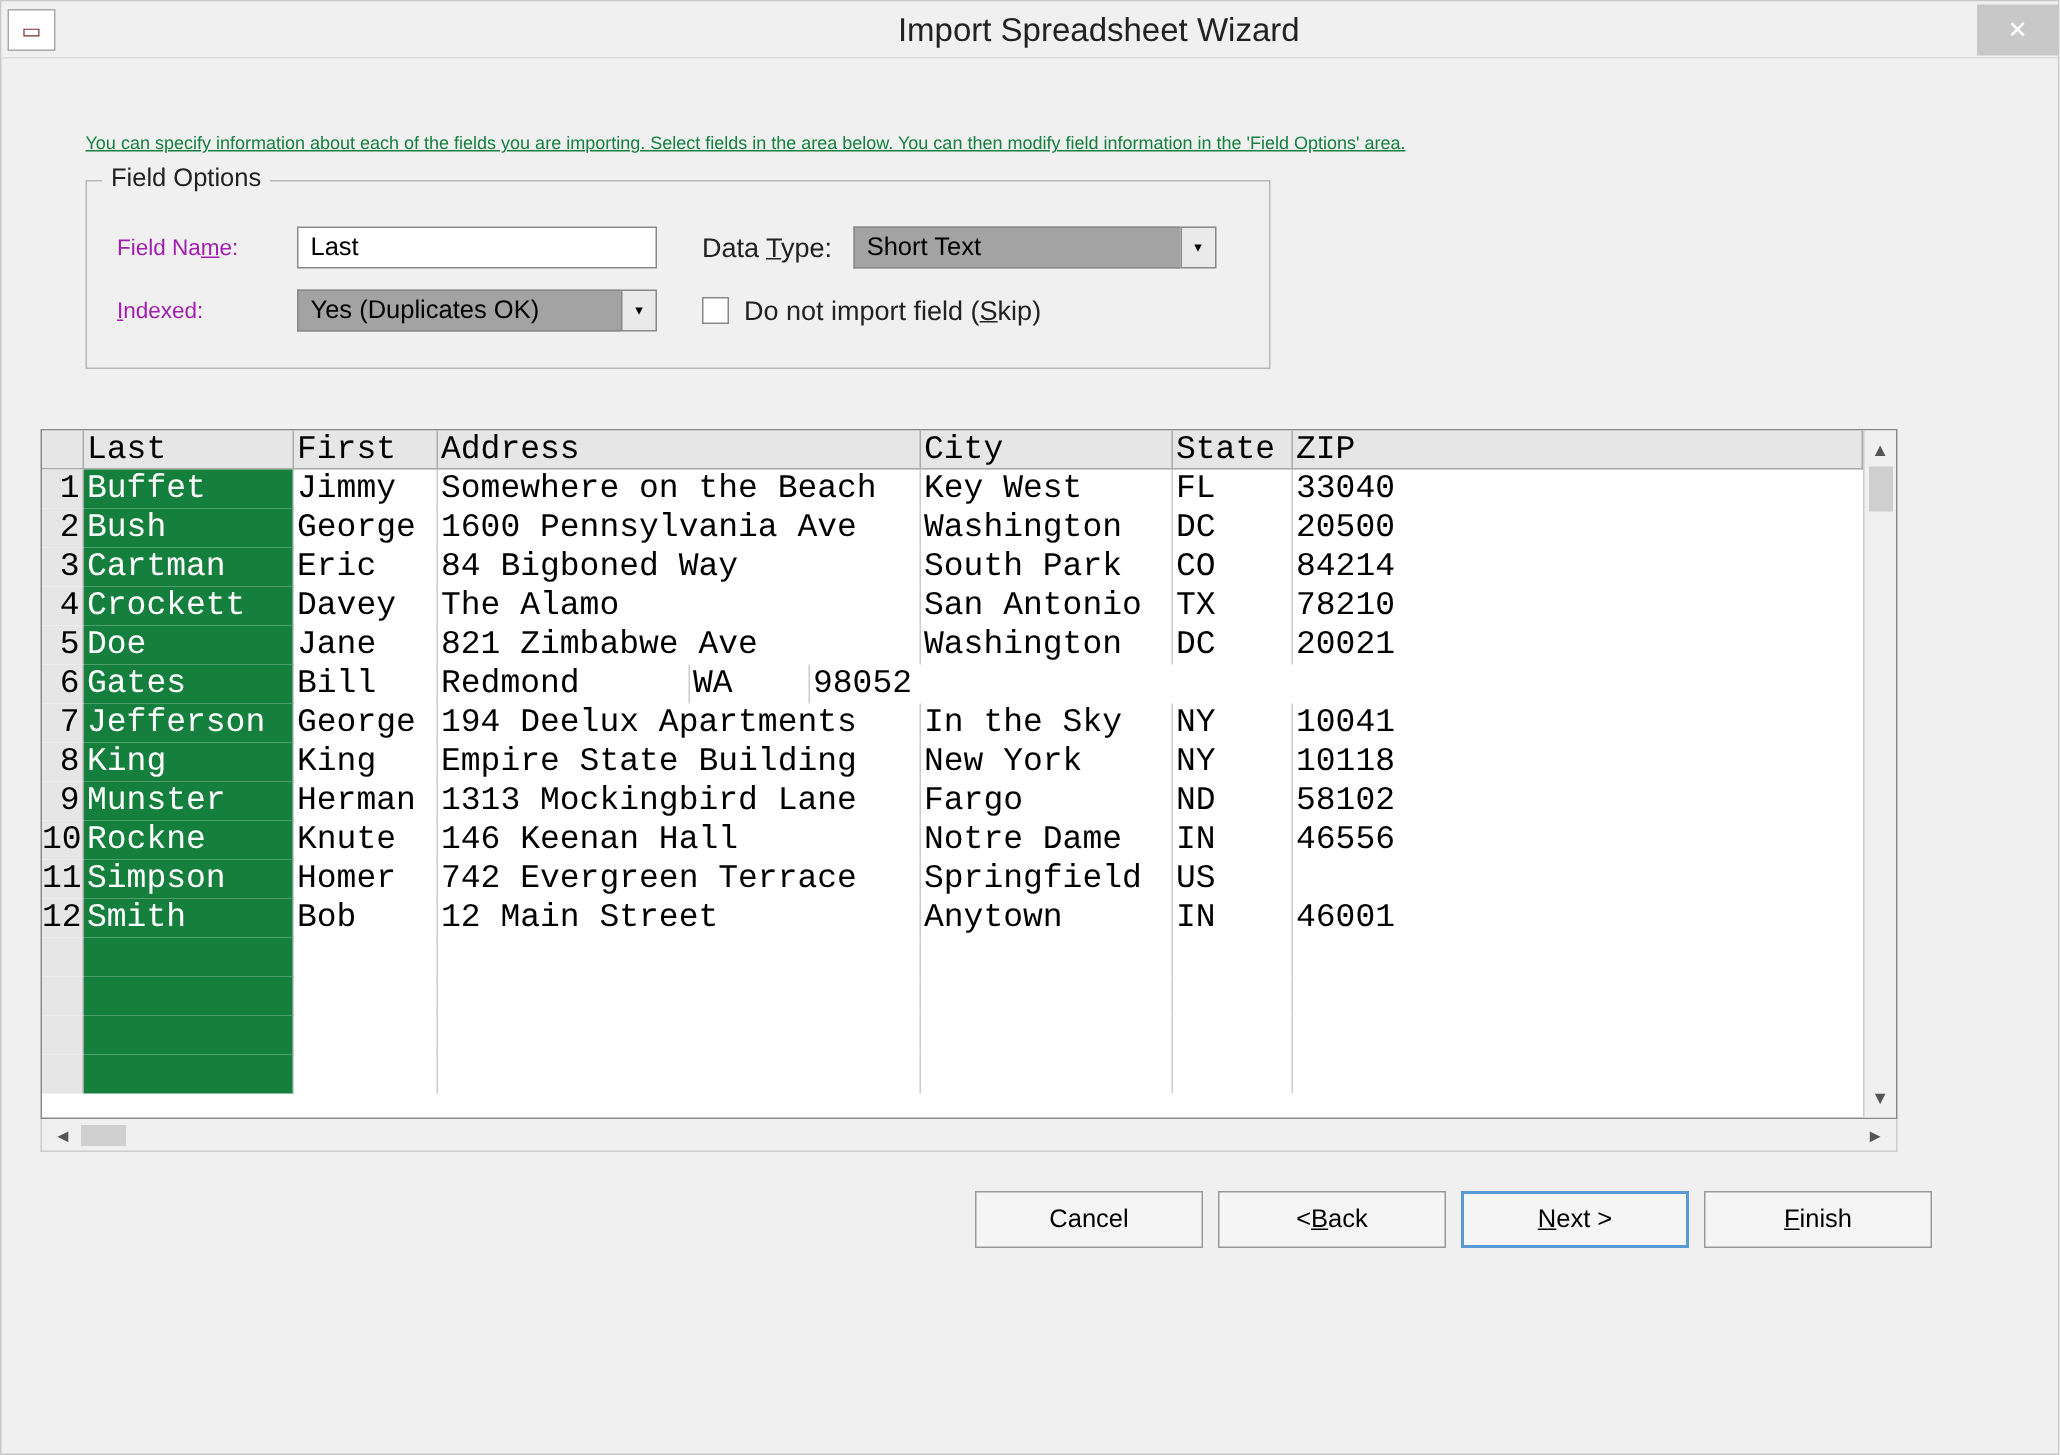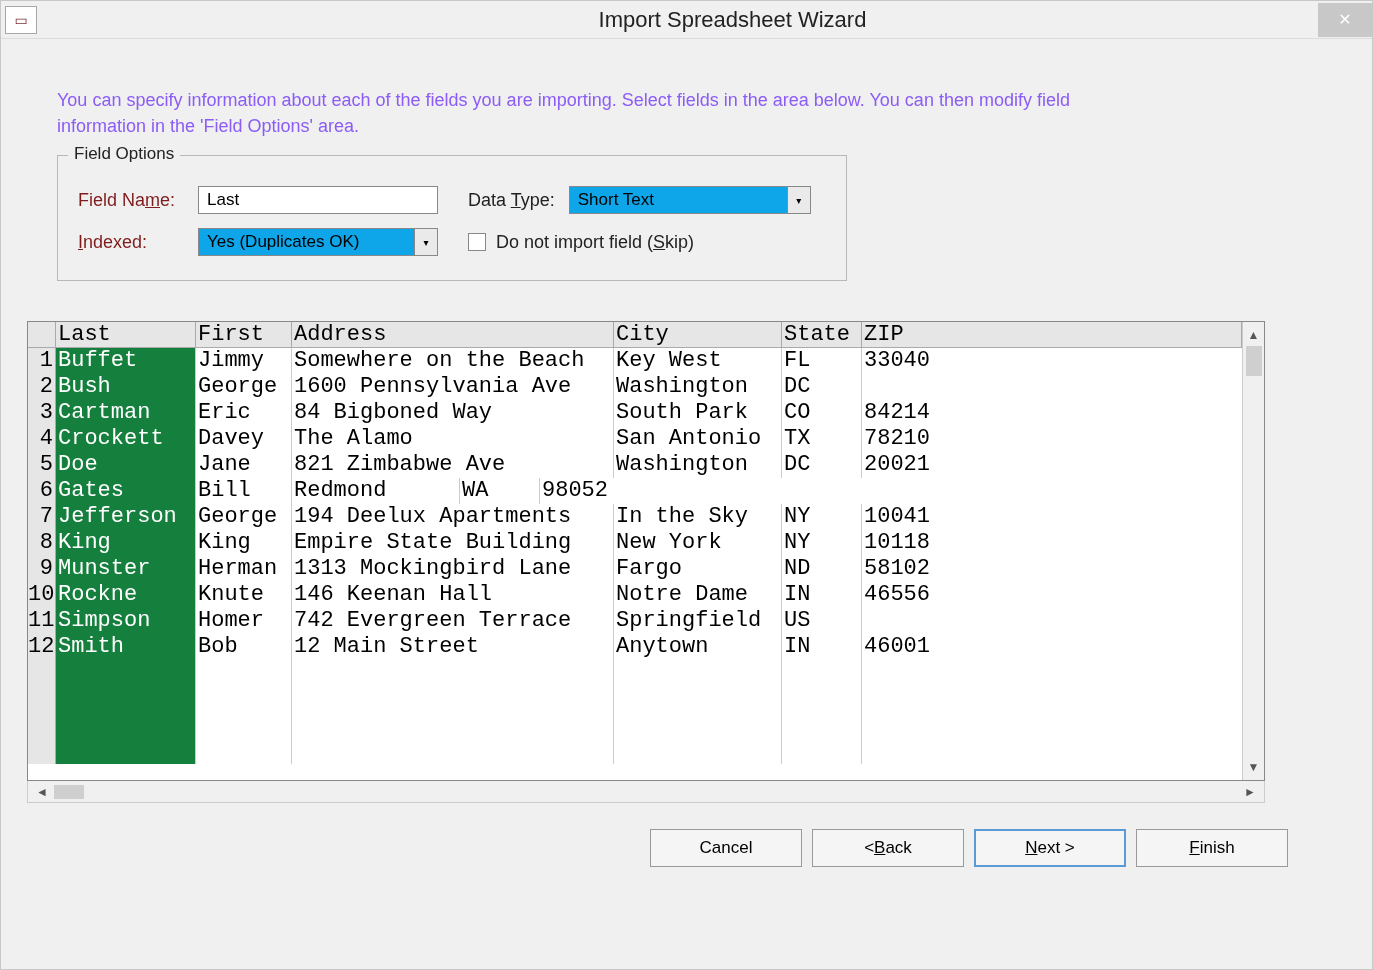--- a/index.html
+++ b/index.html
@@ -63,25 +63,26 @@
   font-size: 16px;
   cursor: pointer;
 }
 .content {
   flex: 1;
   padding: 48px 44px 20px 56px;
   display: flex;
   flex-direction: column;
 }
 .instructions {
-  font-size: 18px;
-  color: #8b5cf6;
+  font-size: 12px;
+  color: #15803d;
   line-height: 1.45;
   max-width: 1100px;
   margin-bottom: 16px;
+  text-decoration: underline;
 }
 .fieldset {
   border: 1px solid #b8b8b8;
   position: relative;
   padding: 30px 20px 24px 20px;
   width: 790px;
   margin-bottom: 40px;
 }
 .fieldset-legend {
   position: absolute;
@@ -92,43 +93,43 @@
   font-size: 17px;
   color: #222;
 }
 .field-row {
   display: flex;
   align-items: center;
   margin-bottom: 14px;
 }
 .field-row:last-child { margin-bottom: 0; }
 .fld-label {
-  font-size: 18px;
-  color: #7f1d1d;
+  font-size: 15px;
+  color: #a21caf;
   width: 120px;
 }
 .fld-label .u { text-decoration: underline; }
 .text-input {
   height: 28px;
   border: 1px solid #888;
   background: #fff;
   padding: 0 8px;
   font-family: inherit;
   font-size: 17px;
   width: 240px;
 }
 .combo {
   display: flex;
   align-items: stretch;
 }
 .combo input {
   height: 28px;
   border: 1px solid #888;
   border-right: 0;
-  background: #0ea5e9;
+  background: #a3a3a3;
   padding: 0 8px;
   font-family: inherit;
   font-size: 17px;
 }
 .combo-btn {
   width: 24px;
   height: 28px;
   border: 1px solid #888;
   background: #eaeaea;
   display: flex;
@@ -356,20 +357,21 @@
             <div class="cell c-state">FL</div>
             <div class="cell c-zip">33040</div>
           </div>
           <div class="grid-row">
             <div class="rownum">2</div>
             <div class="cell c-last sel">Bush</div>
             <div class="cell c-first">George</div>
             <div class="cell c-addr">1600 Pennsylvania Ave</div>
             <div class="cell c-city">Washington</div>
             <div class="cell c-state">DC</div>
+            <div class="cell c-zip">20500</div>
           </div>
           <div class="grid-row">
             <div class="rownum">3</div>
             <div class="cell c-last sel">Cartman</div>
             <div class="cell c-first">Eric</div>
             <div class="cell c-addr">84 Bigboned Way</div>
             <div class="cell c-city">South Park</div>
             <div class="cell c-state">CO</div>
             <div class="cell c-zip">84214</div>
           </div>

